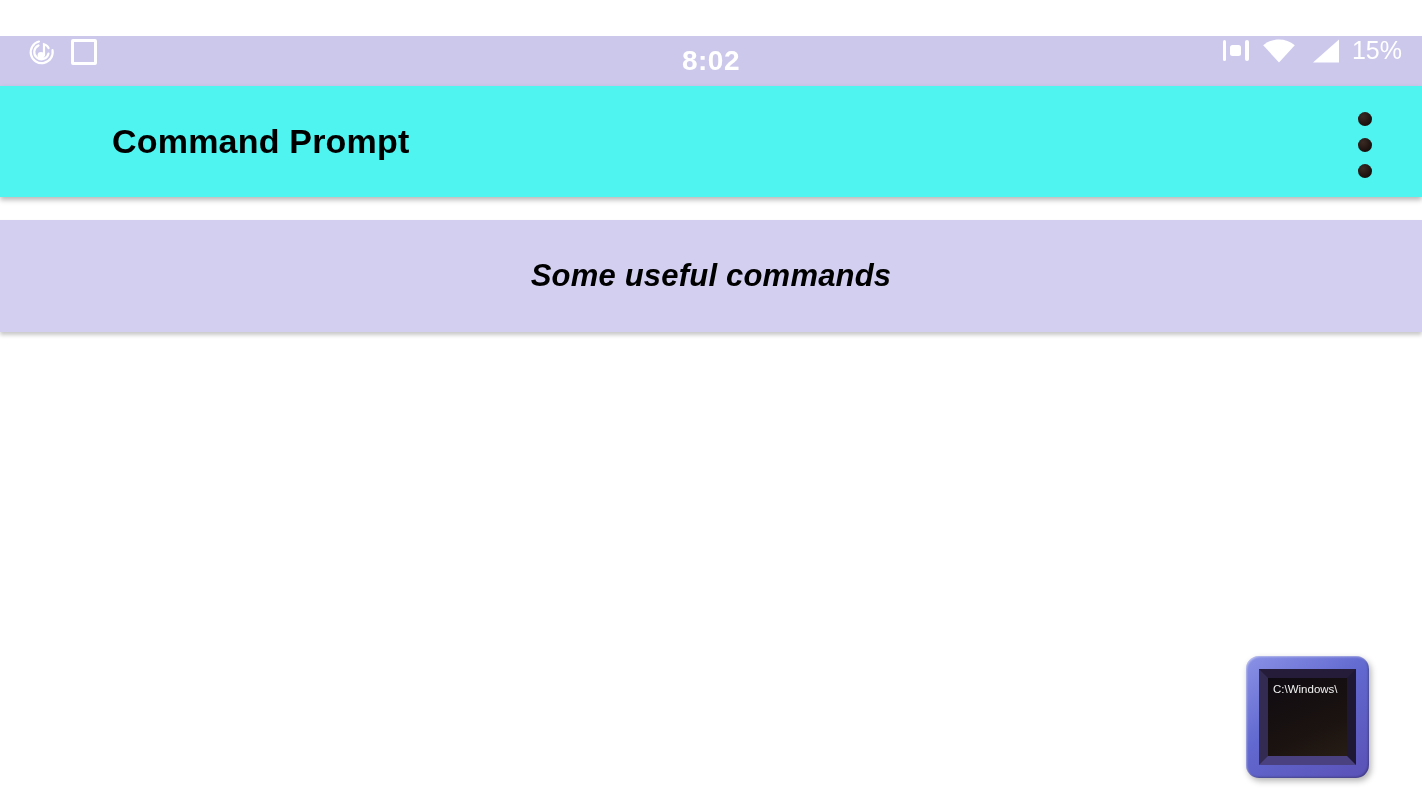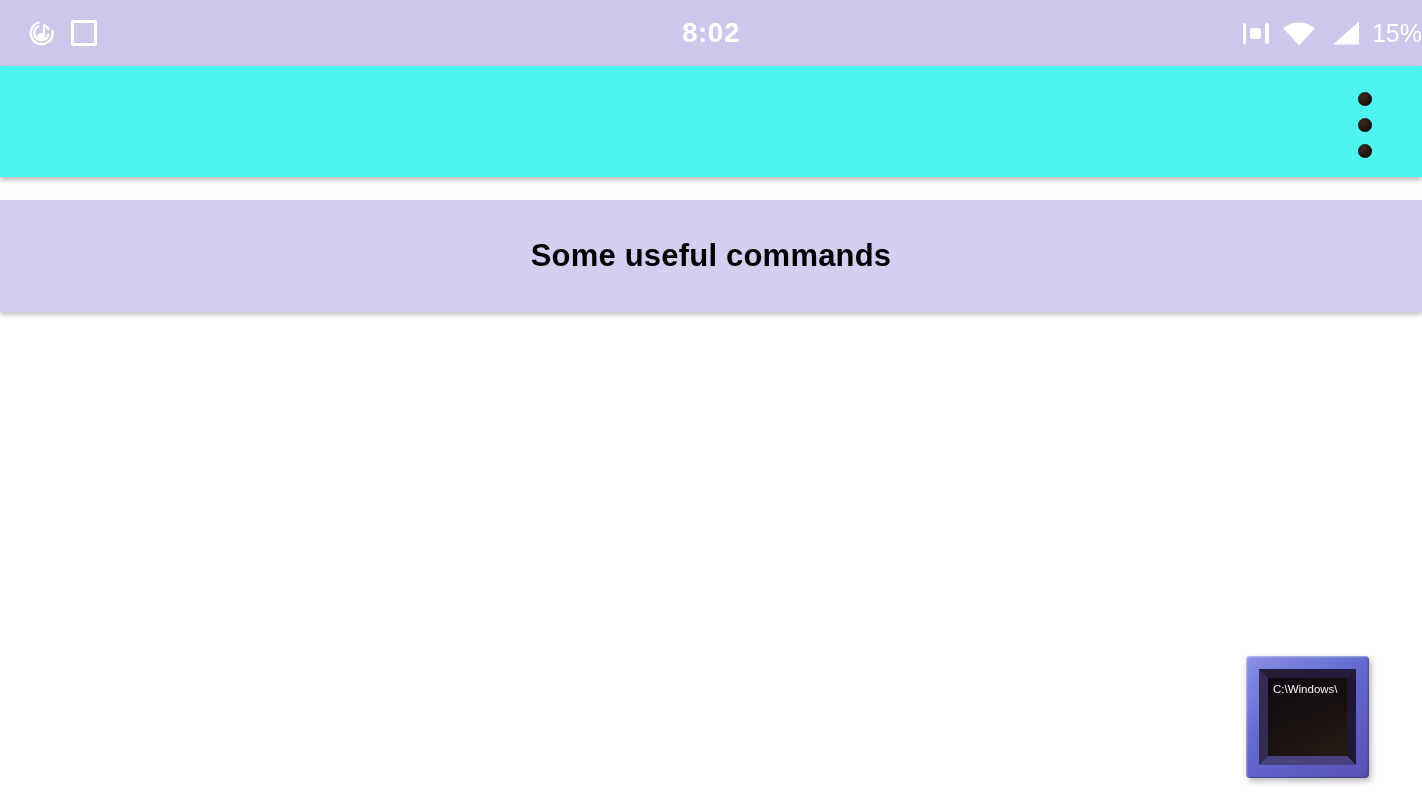--- a/index.html
+++ b/index.html
@@ -7,34 +7,35 @@
     width: 1422px; height: 800px;
     background: #ffffff;
     font-family: "Liberation Sans", "DejaVu Sans", sans-serif;
     overflow: hidden;
     position: relative;
   }
   .screen { position: absolute; inset: 0; }
 
   
   .status-bar {
-    height: 66px;
+    height: 50px;
     background: var(--status-bar-bg, #cbc8ec);
-    display: flex; align-items: center;
+    display: flex; align-items: flex-start;
     position: relative;
     color: #ffffff;
+    margin-top: 36px;
   }
   .sb-left {
     display: flex; align-items: center;
     padding-left: 26px; gap: 13px;
   }
   .sb-right {
     margin-left: auto;
     display: flex; align-items: center;
-    gap: 11px;
+    padding-right: 20px; gap: 11px;
   }
   .sb-time {
     position: absolute; left: 50%; top: 50%;
     transform: translate(-50%, -50%);
     font-size: 28px; font-weight: 600; letter-spacing: 0.5px;
   }
   .battery-text { font-size: 25px; font-weight: 400; }
 
   .square-icon {
     width: 20px; height: 20px;
@@ -72,42 +73,42 @@
 
   
   .menu-row {
     height: 112px;
     background: var(--row-bg, #d2cff1);
     box-shadow: 0 3px 4px rgba(0,0,0,0.22);
     display: flex; align-items: center; justify-content: center;
     cursor: pointer;
     position: relative; z-index: 2;
   }
-  .menu-row:nth-of-type(1) { margin-top: 23px; }
+  .menu-row:nth-of-type(1) { margin-top: 23px; font-style: italic; }
   .menu-row + .menu-row { margin-top: 20px; }
   .menu-row span {
     font-size: 31px; font-weight: bold;
     color: var(--text-color, #000000);
     letter-spacing: 0.2px;
   }
 
   .coming-soon {
     margin: 107px 0 0 0;
     text-align: center;
     font-size: 31px; font-weight: 400;
     color: #1f1f1f;
     line-height: 40px;
   }
 
   
   .app-icon {
     position: absolute; left: 1246px; top: 656px;
     width: 123px; height: 122px;
     background: linear-gradient(145deg, #8a92e6 0%, #6168cf 45%, #5a51b6 100%);
-    border-radius: 4px;
+    border-radius: 13px;
     box-shadow: inset 1px 1px 2px rgba(255,255,255,0.45),
                 inset -1px -1px 2px rgba(0,0,0,0.3),
                 2px 3px 6px rgba(0,0,0,0.3);
   }
   .app-icon-screen {
     position: absolute; inset: 13px;
     border: 9px solid;
     border-color: #241c38 #1f1834 #4a4280 #332b52; 
     background: linear-gradient(155deg, #0f0b12 0%, #1b1310 65%, #271d16 100%);
     overflow: hidden;
@@ -151,20 +152,21 @@
         <path d="M19 25.5 L3.2 8.2 C12 0.6 26 0.6 34.8 8.2 Z" fill="#ffffff"></path>
       </svg>
       <svg width="32" height="26" viewBox="0 0 32 26">
         <path d="M30 1.5 L30 24.5 L4 24.5 Z" fill="#ffffff"></path>
       </svg>
       <span class="battery-text">15%</span>
     </div>
   </header>
 
   <div class="app-bar">
+    <h1>Command Prompt</h1>
     <div class="overflow">
       <span class="dot"></span>
       <span class="dot"></span>
       <span class="dot"></span>
     </div>
   </div>
 
   <main>
     <div class="menu-row">
       <span>Some useful commands</span>

